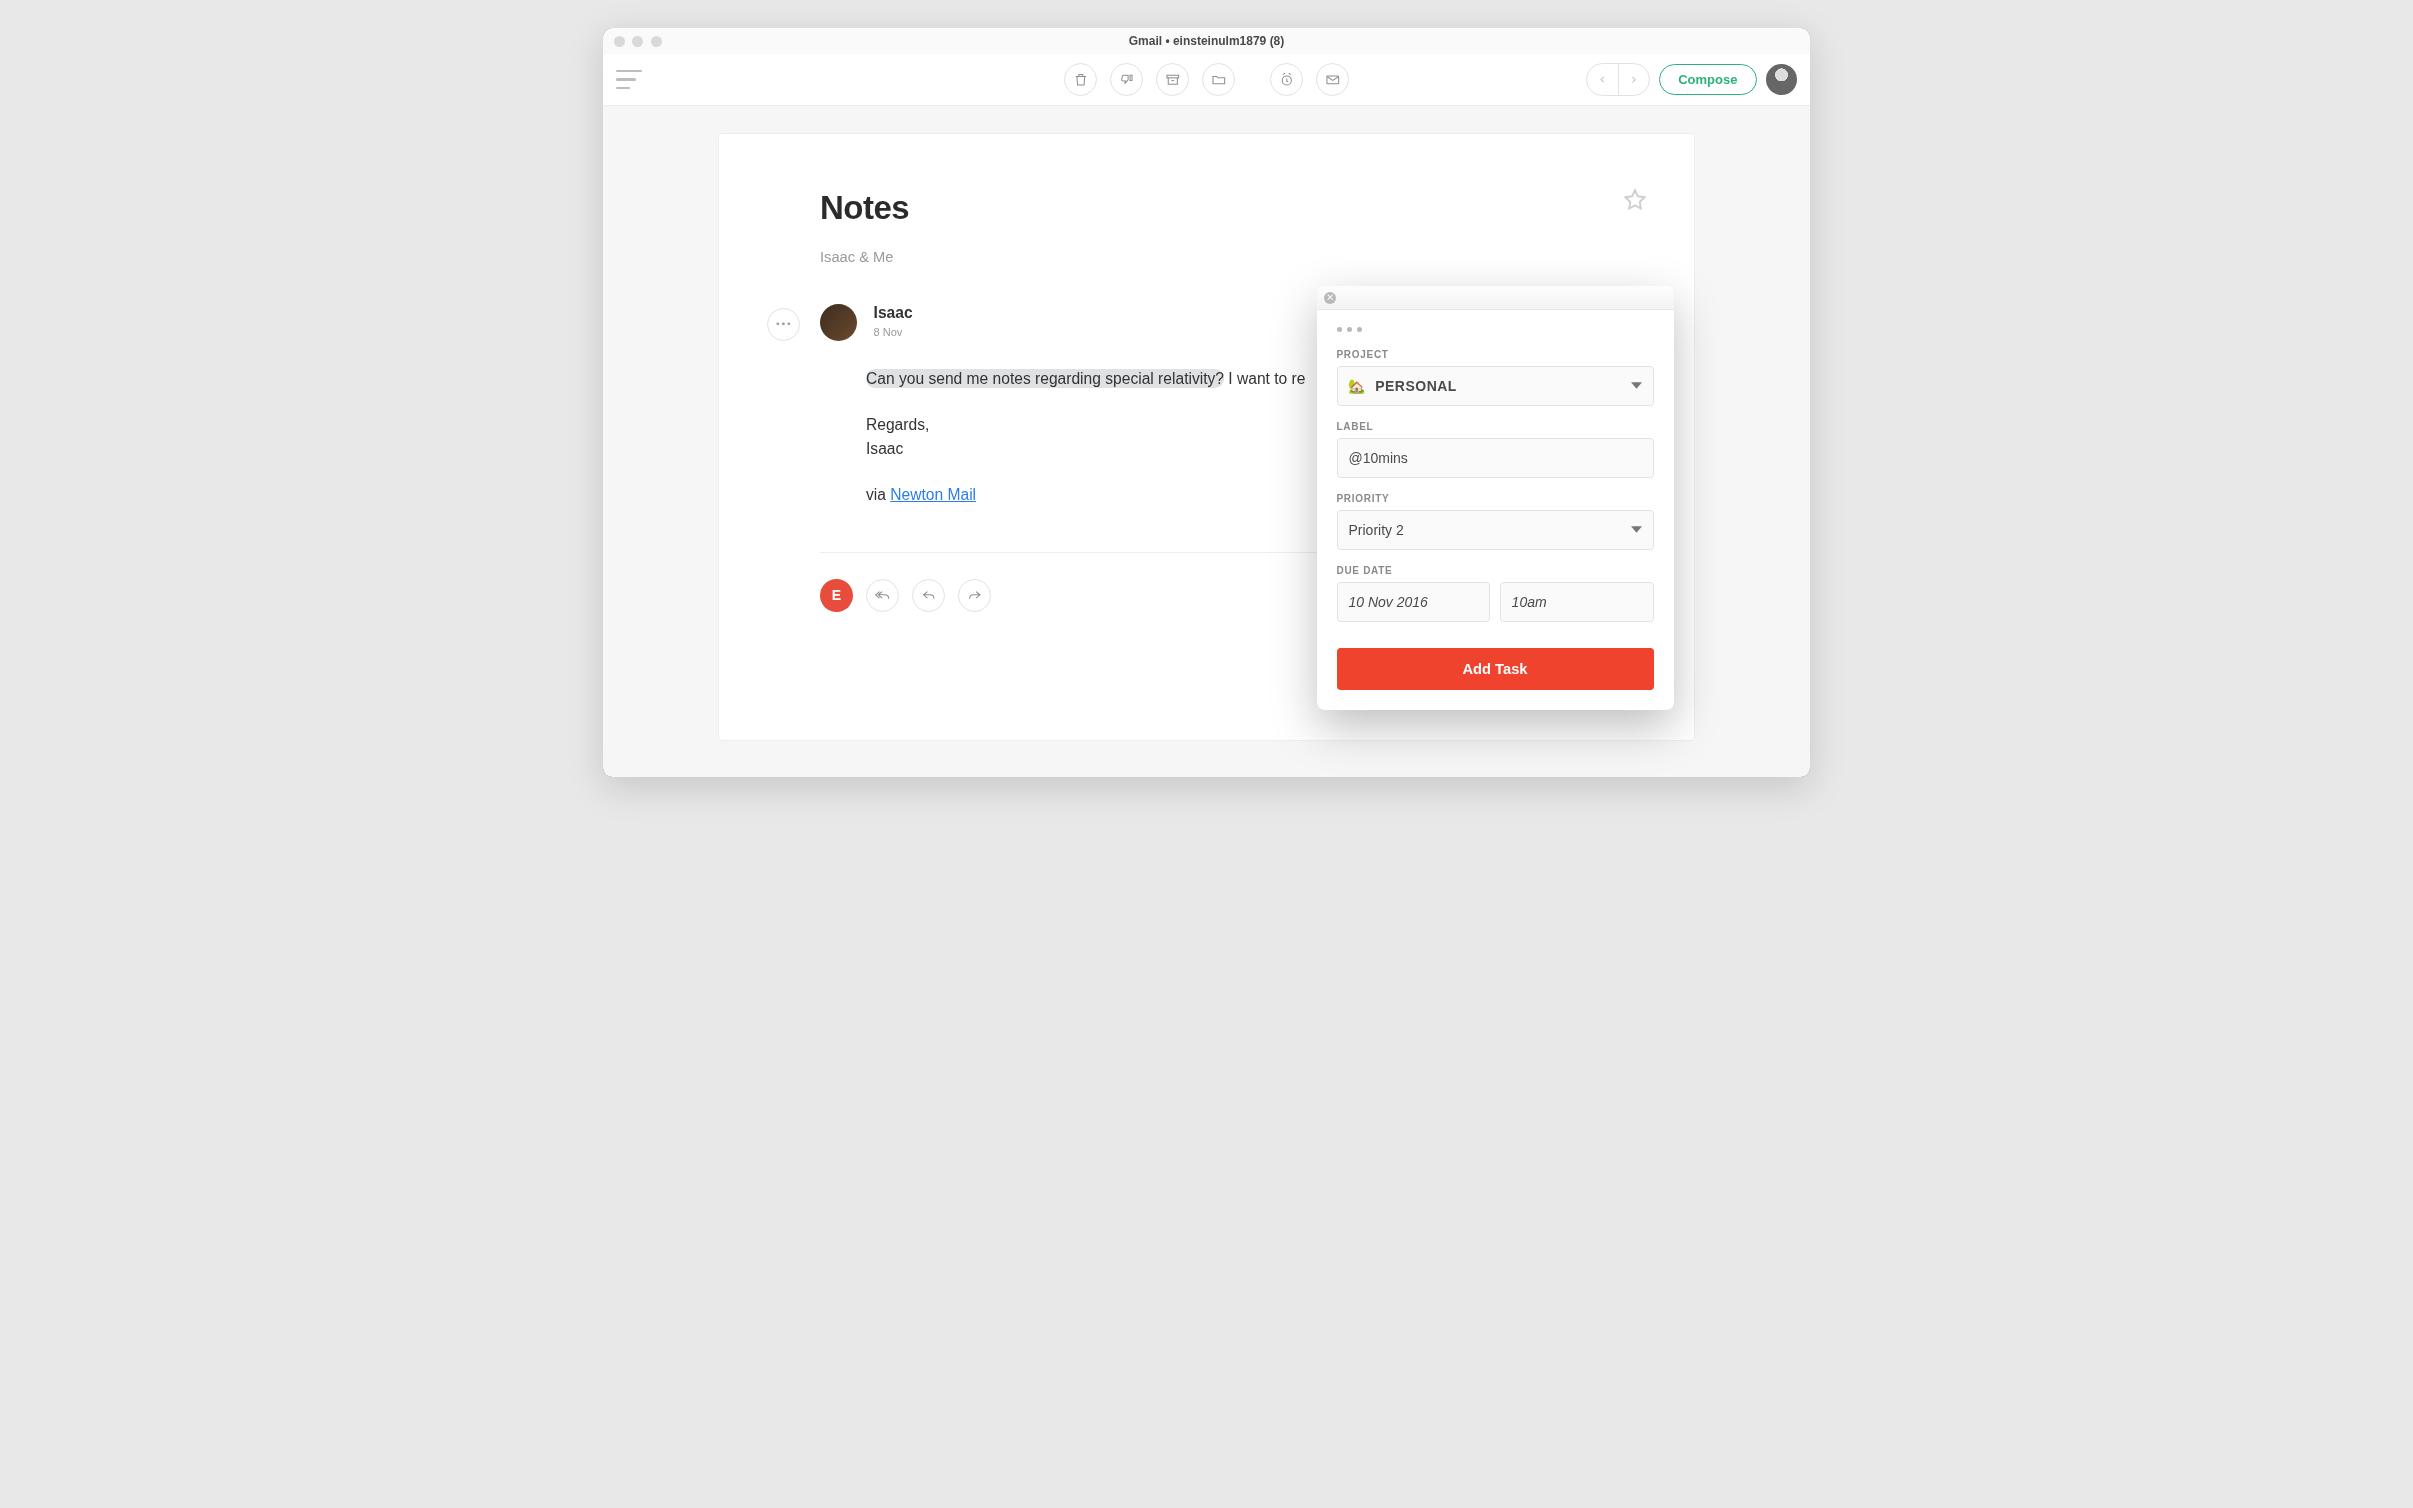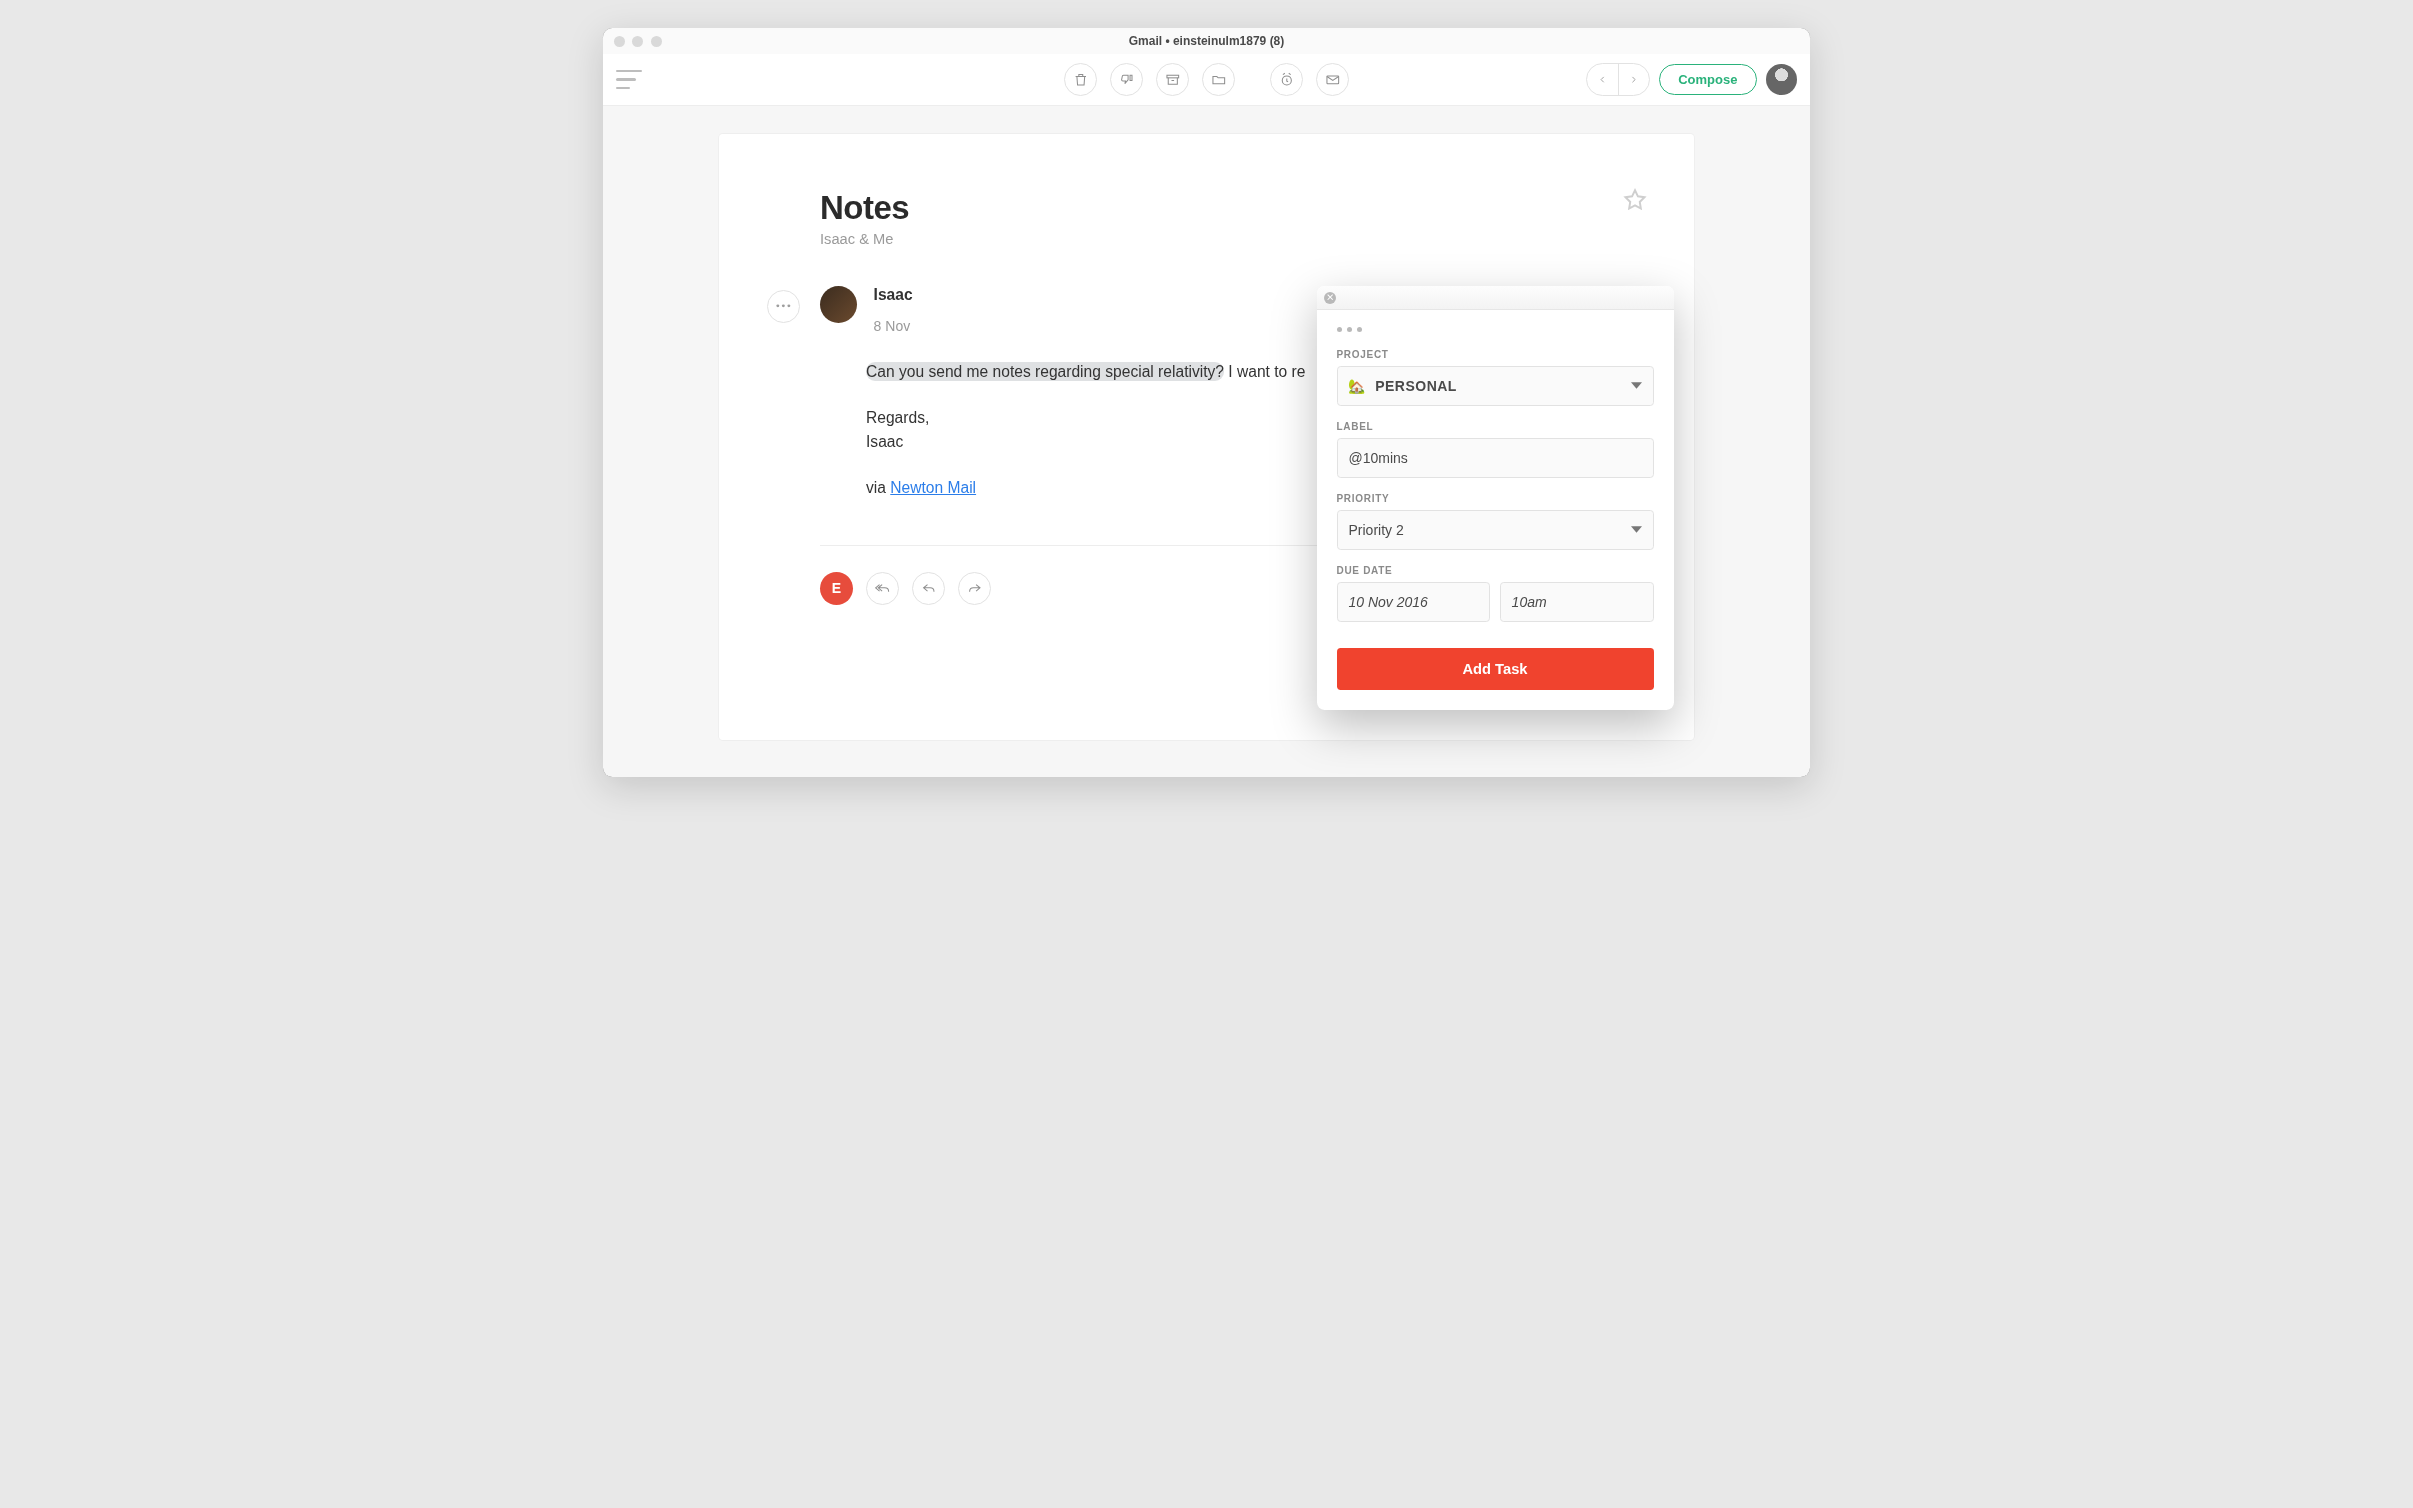--- a/index.html
+++ b/index.html
@@ -101,35 +101,35 @@
     box-shadow: 0 0 0 0.9px rgba(0,0,0,0.03);
     padding: 55px 83px 37px;
     position: relative;
   }
   .star {
     position:absolute; top: 53px; right: 46px; color:#cfcfcf; cursor:pointer;
   }
   .star svg{ width:26px; height:26px; fill:none; stroke:currentColor; stroke-width:1.8; }
 
   .subject { font-size: 33px; font-weight: 800; color:#2b2b2b; letter-spacing:-0.5px; }
-  .participants { font-size:14.7px; color:#9a9a9a; margin-top:4px; }
+  .participants { font-size:14.7px; color:#9a9a9a; margin-top:22px; }
 
   .msg-row { display:flex; gap:16.6px; margin-top:39px; align-items:flex-start; position:relative; }
   .more-left {
     position:absolute; left:-53px; top:3.7px;
     width:33px;height:33px;border-radius:50%;border:0.9px solid #e2e2e2;
     display:flex;align-items:center;justify-content:center;color:#9e9e9e;cursor:pointer;
   }
   .sender-avatar {
     width:37px;height:37px;border-radius:50%;
     background: linear-gradient(135deg,#3b2c1f,#6b4a2e);
     flex-shrink:0;
   }
   .sender-name { font-size:15.6px; font-weight:700; color:#333; }
-  .sender-date { font-size:14px; color:#9a9a9a; margin-top:14px; }
+  .sender-date { font-size:11px; color:#9a9a9a; margin-top:4px; }
 
   .body { margin-top:26px; padding-left:46px; font-size:15.6px; color:#333; line-height:1.55; }
   .highlighted { background:#dfe1e3; padding:0.9px 0;border-radius:9px; }
   .body a { color:#2b7de9; }
   .divider { border:none; border-top:0.9px solid #ededed; margin:44px 0 26px; margin-left:0; }
 
   .reply-row { display:flex; align-items:center; gap:13px; }
   .e-badge {
     width:33px;height:33px;border-radius:50%;background:#e74c3c;color:#fff;
     display:flex;align-items:center;justify-content:center;font-weight:700;font-size:14px;

